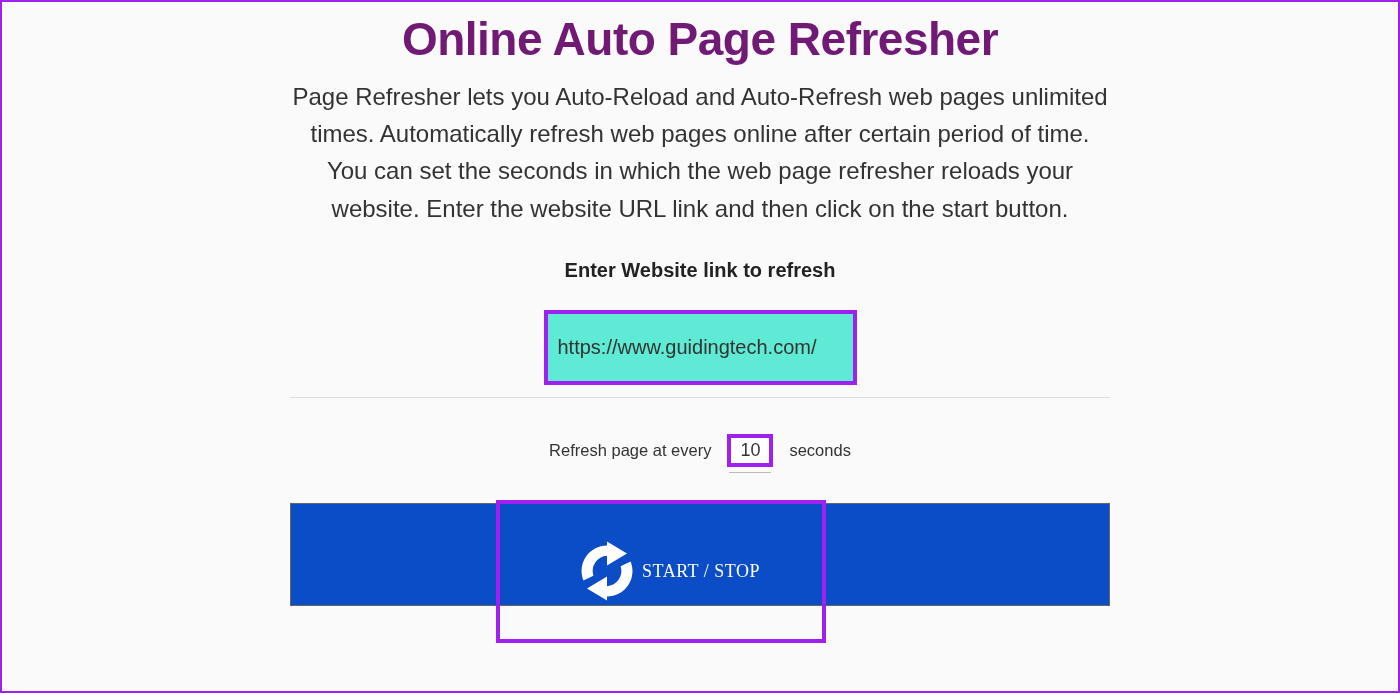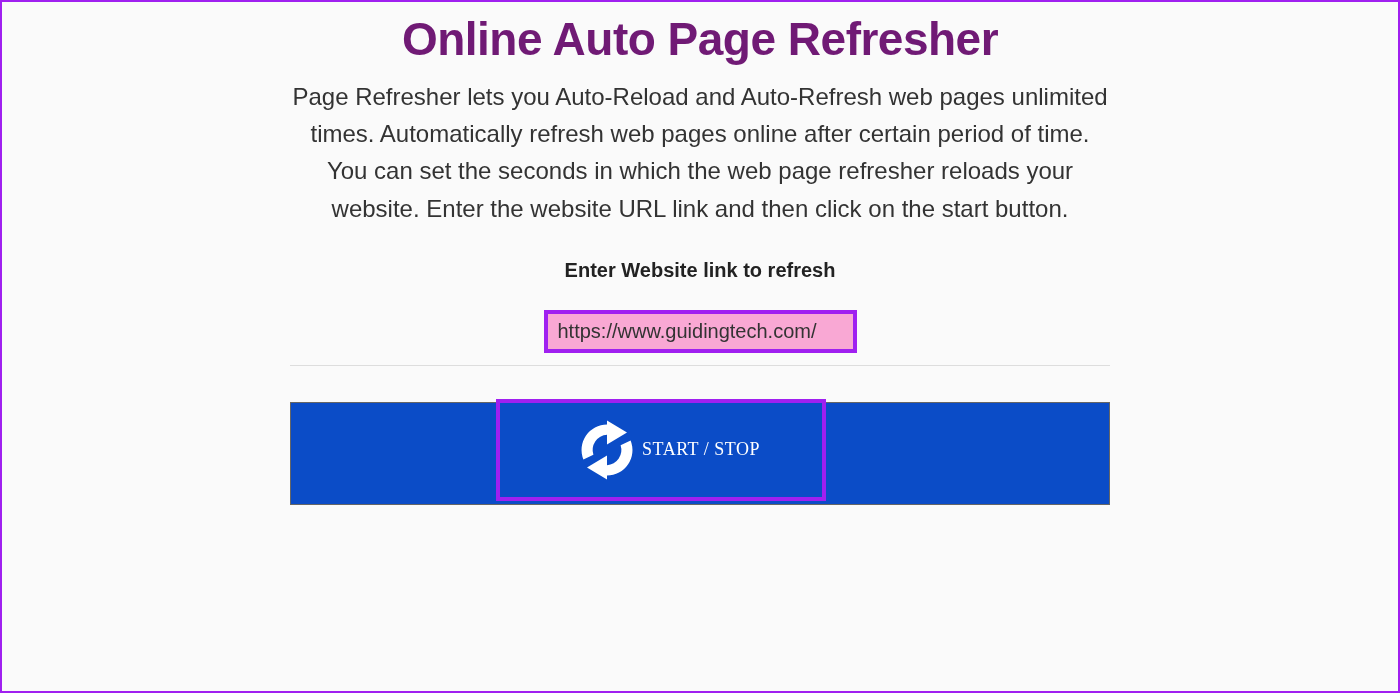--- a/index.html
+++ b/index.html
@@ -43,22 +43,22 @@
       margin-bottom: 28px;
     }
     .url-section {
       padding-bottom: 12px;
       border-bottom: 1px solid #ddd;
       margin-bottom: 36px;
     }
     .url-input-wrap {
       display: inline-block;
       border: 4px solid #a020f0;
-      padding: 6px 10px;
-      background: #f9a8d4;
+      padding: 22px 10px;
+      background: #5eead4;
     }
     .url-input {
       border: none;
       outline: none;
       font-size: 20px;
       color: #333;
       width: 285px;
       background: transparent;
       font-family: inherit;
     }
@@ -101,21 +101,21 @@
       height: 103px;
       width: 100%;
       position: relative;
       display: flex;
       align-items: center;
       justify-content: center;
       cursor: pointer;
     }
     .start-btn-inner {
       border: 4px solid #a020f0;
-      height: 102px;
+      height: 143px;
       width: 330px;
       position: absolute;
       left: 205px;
       top: -4px;
       display: flex;
       align-items: center;
       justify-content: center;
       gap: 0;
     }
     .refresh-svg {
@@ -138,20 +138,28 @@
   <h1>Online Auto Page Refresher</h1>
   <p class="description">Page Refresher lets you Auto-Reload and Auto-Refresh web pages unlimited times. Automatically refresh web pages online after certain period of time. You can set the seconds in which the web page refresher reloads your website. Enter the website URL link and then click on the start button.</p>
   <h2>Enter Website link to refresh</h2>
 
   <div class="url-section">
     <div class="url-input-wrap">
       <input type="text" class="url-input" value="https://www.guidingtech.com/" style="">
     </div>
   </div>
 
+  <div class="interval-row">
+    <span>Refresh page at every</span>
+    <div class="seconds-input-wrap">
+      <input type="text" class="seconds-input" value="10" style="">
+      <div class="seconds-underline"></div>
+    </div>
+    <span>seconds</span>
+  </div>
 
   <div class="start-btn-outer">
     <div class="start-btn-inner">
       <svg class="refresh-svg" viewBox="0 0 100 100">
         <path d="M 50 18 A 32 32 0 0 0 20.5 62 L 33 56 A 19 19 0 0 1 50 31 L 50 43 L 75 28 L 50 13 Z" fill="#fff"></path>
         <path d="M 50 82 A 32 32 0 0 0 79.5 38 L 67 44 A 19 19 0 0 1 50 69 L 50 57 L 25 72 L 50 87 Z" fill="#fff"></path>
       </svg>
       <span class="btn-label">START / STOP</span>
     </div>
   </div>

